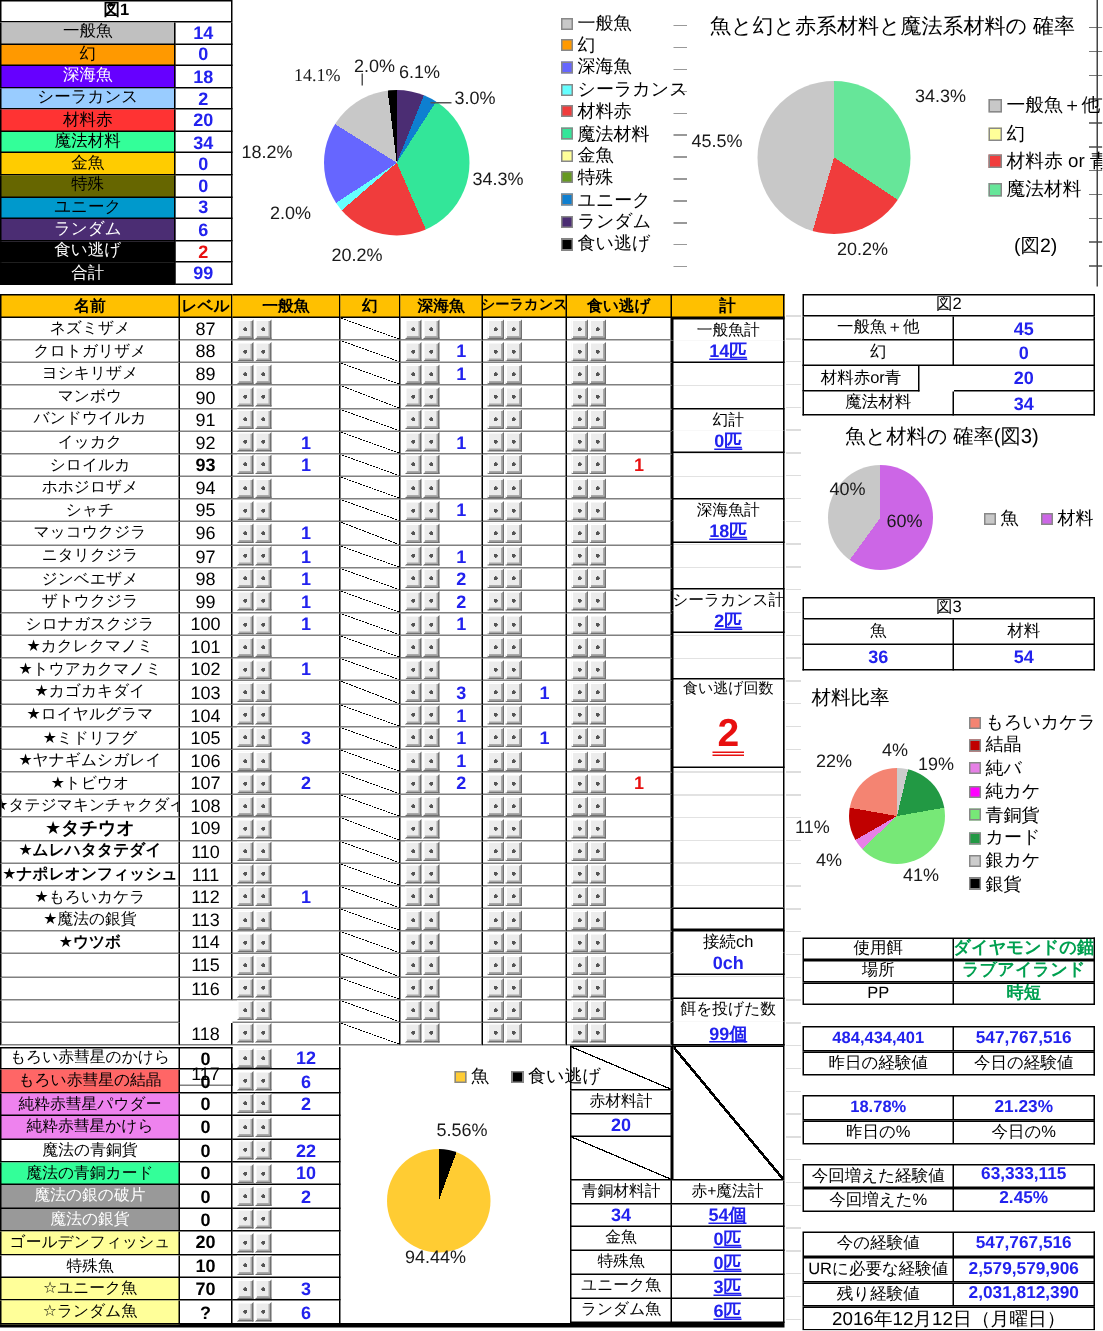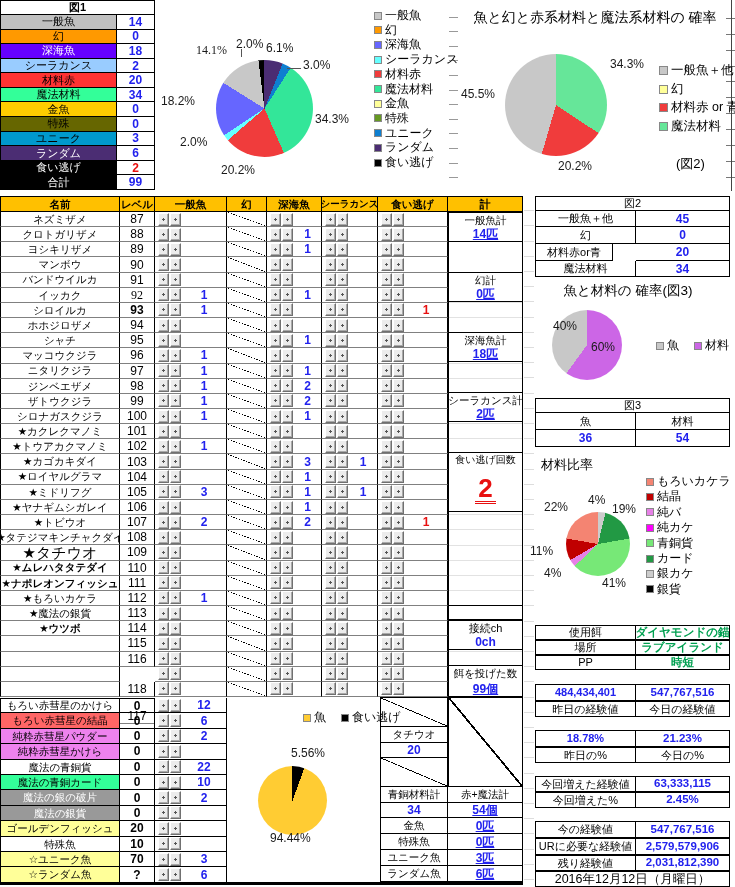--- a/index.html
+++ b/index.html
@@ -228,21 +228,21 @@
       <span style="flex: 1 1 0%; text-align: center; font-weight: bold; font-size: 12px; color: rgb(34, 34, 238);"></span>
     </div>
     <div class="cell" style="left: 378px; top: 272.624px; width: 70px; height: 15.156px; justify-content: flex-start; padding-left: 3px; border-right: 1px solid rgb(0, 0, 0); border-bottom: 1px solid rgb(128, 128, 128);">
       <div class="spin">
         <div class="sbtn"></div>
         <div class="sbtn"></div>
       </div>
       <span style="flex: 1 1 0%; text-align: center; font-weight: bold; font-size: 12px; color: rgb(232, 16, 16);"></span>
     </div>
     <div class="cell" style="left: 0px; top: 287.78px; width: 120px; height: 15.156px; font-size: 10.5px; border-left: 1px solid rgb(0, 0, 0); border-right: 1px solid rgb(0, 0, 0); border-bottom: 1px solid rgb(128, 128, 128);">イッカク</div>
-    <div class="cell" style="left: 120px; top: 287.78px; width: 35px; height: 15.156px; font-size: 12px; border-right: 1px solid rgb(0, 0, 0); border-bottom: 1px solid rgb(128, 128, 128); font-family: Liberation Serif, serif;">92</div>
+    <div class="cell" style="left: 120px; top: 287.78px; width: 35px; height: 15.156px; font-size: 12px; border-right: 1px solid rgb(0, 0, 0); border-bottom: 1px solid rgb(128, 128, 128);">92</div>
     <div class="cell" style="left: 155px; top: 287.78px; width: 72px; height: 15.156px; justify-content: flex-start; padding-left: 3px; border-right: 1px solid rgb(0, 0, 0); border-bottom: 1px solid rgb(128, 128, 128);">
       <div class="spin">
         <div class="sbtn"></div>
         <div class="sbtn"></div>
       </div>
       <span style="flex: 1 1 0%; text-align: center; font-weight: bold; font-size: 12px; color: rgb(34, 34, 238);">1</span>
     </div>
     <div class="cell diag" style="left: 227px; top: 287.78px; width: 40px; height: 15.156px; border-right: 1px solid rgb(0, 0, 0); border-bottom: 1px solid rgb(128, 128, 128);"></div>
     <div class="cell" style="left: 267px; top: 287.78px; width: 55px; height: 15.156px; justify-content: flex-start; padding-left: 3px; border-right: 1px solid rgb(0, 0, 0); border-bottom: 1px solid rgb(128, 128, 128);">
       <div class="spin">
@@ -754,21 +754,21 @@
       </div>
       <span style="flex: 1 1 0%; text-align: center; font-weight: bold; font-size: 12px; color: rgb(34, 34, 238);"></span>
     </div>
     <div class="cell" style="left: 378px; top: 530.276px; width: 70px; height: 15.156px; justify-content: flex-start; padding-left: 3px; border-right: 1px solid rgb(0, 0, 0); border-bottom: 1px solid rgb(128, 128, 128);">
       <div class="spin">
         <div class="sbtn"></div>
         <div class="sbtn"></div>
       </div>
       <span style="flex: 1 1 0%; text-align: center; font-weight: bold; font-size: 12px; color: rgb(232, 16, 16);"></span>
     </div>
-    <div class="cell" style="left: 0px; top: 545.432px; width: 120px; height: 15.156px; font-size: 15px; font-weight: normal; border-left: 1px solid rgb(0, 0, 0); border-right: 1px solid rgb(0, 0, 0); border-bottom: 1px solid rgb(128, 128, 128);">★タチウオ</div>
+    <div class="cell" style="left: 0px; top: 545.432px; width: 120px; height: 15.156px; font-size: 12px; font-weight: bold; border-left: 1px solid rgb(0, 0, 0); border-right: 1px solid rgb(0, 0, 0); border-bottom: 1px solid rgb(128, 128, 128);">★タチウオ</div>
     <div class="cell" style="left: 120px; top: 545.432px; width: 35px; height: 15.156px; font-size: 12px; border-right: 1px solid rgb(0, 0, 0); border-bottom: 1px solid rgb(128, 128, 128);">109</div>
     <div class="cell" style="left: 155px; top: 545.432px; width: 72px; height: 15.156px; justify-content: flex-start; padding-left: 3px; border-right: 1px solid rgb(0, 0, 0); border-bottom: 1px solid rgb(128, 128, 128);">
       <div class="spin">
         <div class="sbtn"></div>
         <div class="sbtn"></div>
       </div>
       <span style="flex: 1 1 0%; text-align: center; font-weight: bold; font-size: 12px; color: rgb(34, 34, 238);"></span>
     </div>
     <div class="cell diag" style="left: 227px; top: 545.432px; width: 40px; height: 15.156px; border-right: 1px solid rgb(0, 0, 0); border-bottom: 1px solid rgb(128, 128, 128);"></div>
     <div class="cell" style="left: 267px; top: 545.432px; width: 55px; height: 15.156px; justify-content: flex-start; padding-left: 3px; border-right: 1px solid rgb(0, 0, 0); border-bottom: 1px solid rgb(128, 128, 128);">
@@ -1191,21 +1191,21 @@
     <div class="cell" style="left: 0px; top: 867.4px; width: 120px; height: 15.4px; background: rgb(255, 255, 153); color: rgb(0, 0, 0); font-size: 10.5px; border-width: 0px 1px 1px; border-right-style: solid; border-bottom-style: solid; border-left-style: solid; border-right-color: rgb(0, 0, 0); border-bottom-color: rgb(0, 0, 0); border-left-color: rgb(0, 0, 0); border-image: initial; border-top-style: initial; border-top-color: initial;">☆ランダム魚</div>
     <div class="cell" style="left: 120px; top: 867.4px; width: 35px; height: 15.4px; font-size: 12px; font-weight: bold; border-width: 0px 1px 1px 0px; border-right-style: solid; border-bottom-style: solid; border-right-color: rgb(0, 0, 0); border-bottom-color: rgb(0, 0, 0); border-image: initial; border-left-style: initial; border-left-color: initial; border-top-style: initial; border-top-color: initial;">?</div>
     <div class="cell" style="left: 155px; top: 867.4px; width: 72px; height: 15.4px; justify-content: flex-start; padding-left: 3px; border-right: 1px solid rgb(0, 0, 0); border-bottom: 1px solid rgb(0, 0, 0);">
       <div class="spin">
         <div class="sbtn"></div>
         <div class="sbtn"></div>
       </div>
       <span style="flex: 1 1 0%; text-align: center; font-weight: bold; font-size: 12px; color: rgb(34, 34, 238);">6</span>
     </div>
     <div class="cell diag" style="left: 380px; top: 697px; width: 68px; height: 30px; border: 1px solid rgb(0, 0, 0);"></div>
-    <div class="cell" style="left: 380px; top: 727px; width: 68px; height: 16px; font-size: 10.5px; border-width: 0px 1px 1px; border-right-style: solid; border-bottom-style: solid; border-left-style: solid; border-right-color: rgb(0, 0, 0); border-bottom-color: rgb(0, 0, 0); border-left-color: rgb(0, 0, 0); border-image: initial; border-top-style: initial; border-top-color: initial;">タチウオ</div>
+    <div class="cell" style="left: 380px; top: 727px; width: 68px; height: 16px; font-size: 10.5px; border-width: 0px 1px 1px; border-right-style: solid; border-bottom-style: solid; border-left-style: solid; border-right-color: rgb(0, 0, 0); border-bottom-color: rgb(0, 0, 0); border-left-color: rgb(0, 0, 0); border-image: initial; border-top-style: initial; border-top-color: initial;">赤材料計</div>
     <div class="cell" style="left: 380px; top: 743px; width: 68px; height: 15px; color: rgb(34, 34, 238); font-size: 12px; font-weight: bold; border-width: 0px 1px 1px; border-right-style: solid; border-bottom-style: solid; border-left-style: solid; border-right-color: rgb(0, 0, 0); border-bottom-color: rgb(0, 0, 0); border-left-color: rgb(0, 0, 0); border-image: initial; border-top-style: initial; border-top-color: initial;">20</div>
     <div class="cell diag" style="left: 380px; top: 758px; width: 68px; height: 29px; border-width: 0px 1px 1px; border-right-style: solid; border-bottom-style: solid; border-left-style: solid; border-right-color: rgb(0, 0, 0); border-bottom-color: rgb(0, 0, 0); border-left-color: rgb(0, 0, 0); border-image: initial; border-top-style: initial; border-top-color: initial;"></div>
     <div class="cell" style="left: 380px; top: 787px; width: 68px; height: 16px; font-size: 10.5px; border-width: 0px 1px 1px; border-right-style: solid; border-bottom-style: solid; border-left-style: solid; border-right-color: rgb(0, 0, 0); border-bottom-color: rgb(0, 0, 0); border-left-color: rgb(0, 0, 0); border-image: initial; border-top-style: initial; border-top-color: initial;">青銅材料計</div>
     <div class="cell" style="left: 380px; top: 803px; width: 68px; height: 15px; color: rgb(34, 34, 238); font-size: 12px; font-weight: bold; border-width: 0px 1px 1px; border-right-style: solid; border-bottom-style: solid; border-left-style: solid; border-right-color: rgb(0, 0, 0); border-bottom-color: rgb(0, 0, 0); border-left-color: rgb(0, 0, 0); border-image: initial; border-top-style: initial; border-top-color: initial;">34</div>
     <div class="cell diag" style="left: 448px; top: 697px; width: 75px; height: 90px; border: 1px solid rgb(0, 0, 0);"></div>
     <div class="cell" style="left: 448px; top: 787px; width: 75px; height: 16px; font-size: 10.5px; border-width: 0px 1px 1px 0px; border-right-style: solid; border-bottom-style: solid; border-right-color: rgb(0, 0, 0); border-bottom-color: rgb(0, 0, 0); border-image: initial; border-top-style: initial; border-top-color: initial; border-left-style: initial; border-left-color: initial;">赤+魔法計</div>
     <div class="cell" style="left: 448px; top: 803px; width: 75px; height: 15px; color: rgb(34, 34, 238); font-size: 12px; font-weight: bold; border-width: 0px 1px 1px 0px; border-right-style: solid; border-bottom-style: solid; border-right-color: rgb(0, 0, 0); border-bottom-color: rgb(0, 0, 0); border-image: initial; border-top-style: initial; border-top-color: initial; border-left-style: initial; border-left-color: initial; text-decoration: underline;">54個</div>
     <div class="cell" style="left: 380px; top: 818px; width: 68px; height: 16px; font-size: 10.5px; border-width: 0px 1px 1px; border-right-style: solid; border-bottom-style: solid; border-left-style: solid; border-right-color: rgb(0, 0, 0); border-bottom-color: rgb(0, 0, 0); border-left-color: rgb(0, 0, 0); border-image: initial; border-top-style: initial; border-top-color: initial;">金魚</div>
     <div class="cell" style="left: 448px; top: 818px; width: 75px; height: 16px; color: rgb(34, 34, 238); font-size: 12px; font-weight: bold; border-width: 0px 1px 1px 0px; border-right-style: solid; border-bottom-style: solid; border-right-color: rgb(0, 0, 0); border-bottom-color: rgb(0, 0, 0); border-image: initial; border-top-style: initial; border-top-color: initial; border-left-style: initial; border-left-color: initial; text-decoration: underline;">0匹</div>
     <div class="cell" style="left: 380px; top: 834px; width: 68px; height: 16px; font-size: 10.5px; border-width: 0px 1px 1px; border-right-style: solid; border-bottom-style: solid; border-left-style: solid; border-right-color: rgb(0, 0, 0); border-bottom-color: rgb(0, 0, 0); border-left-color: rgb(0, 0, 0); border-image: initial; border-top-style: initial; border-top-color: initial;">特殊魚</div>

